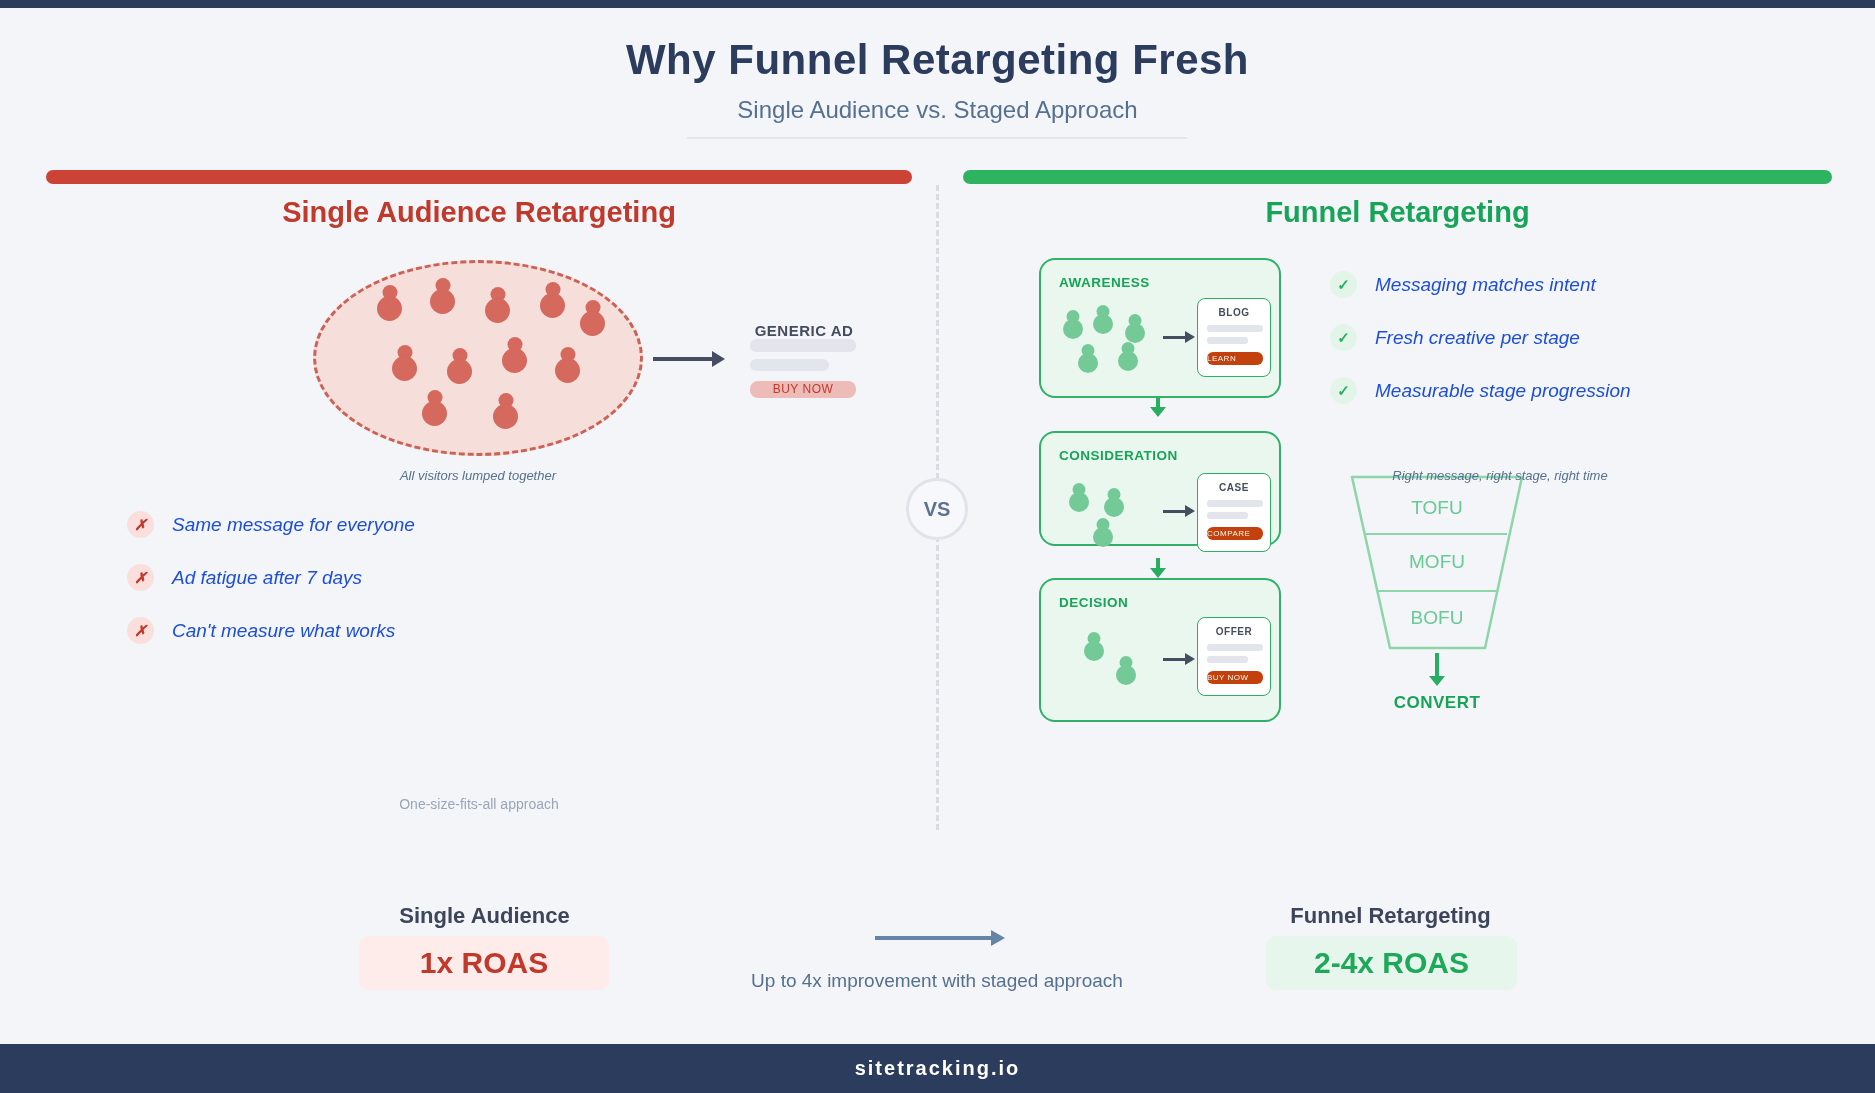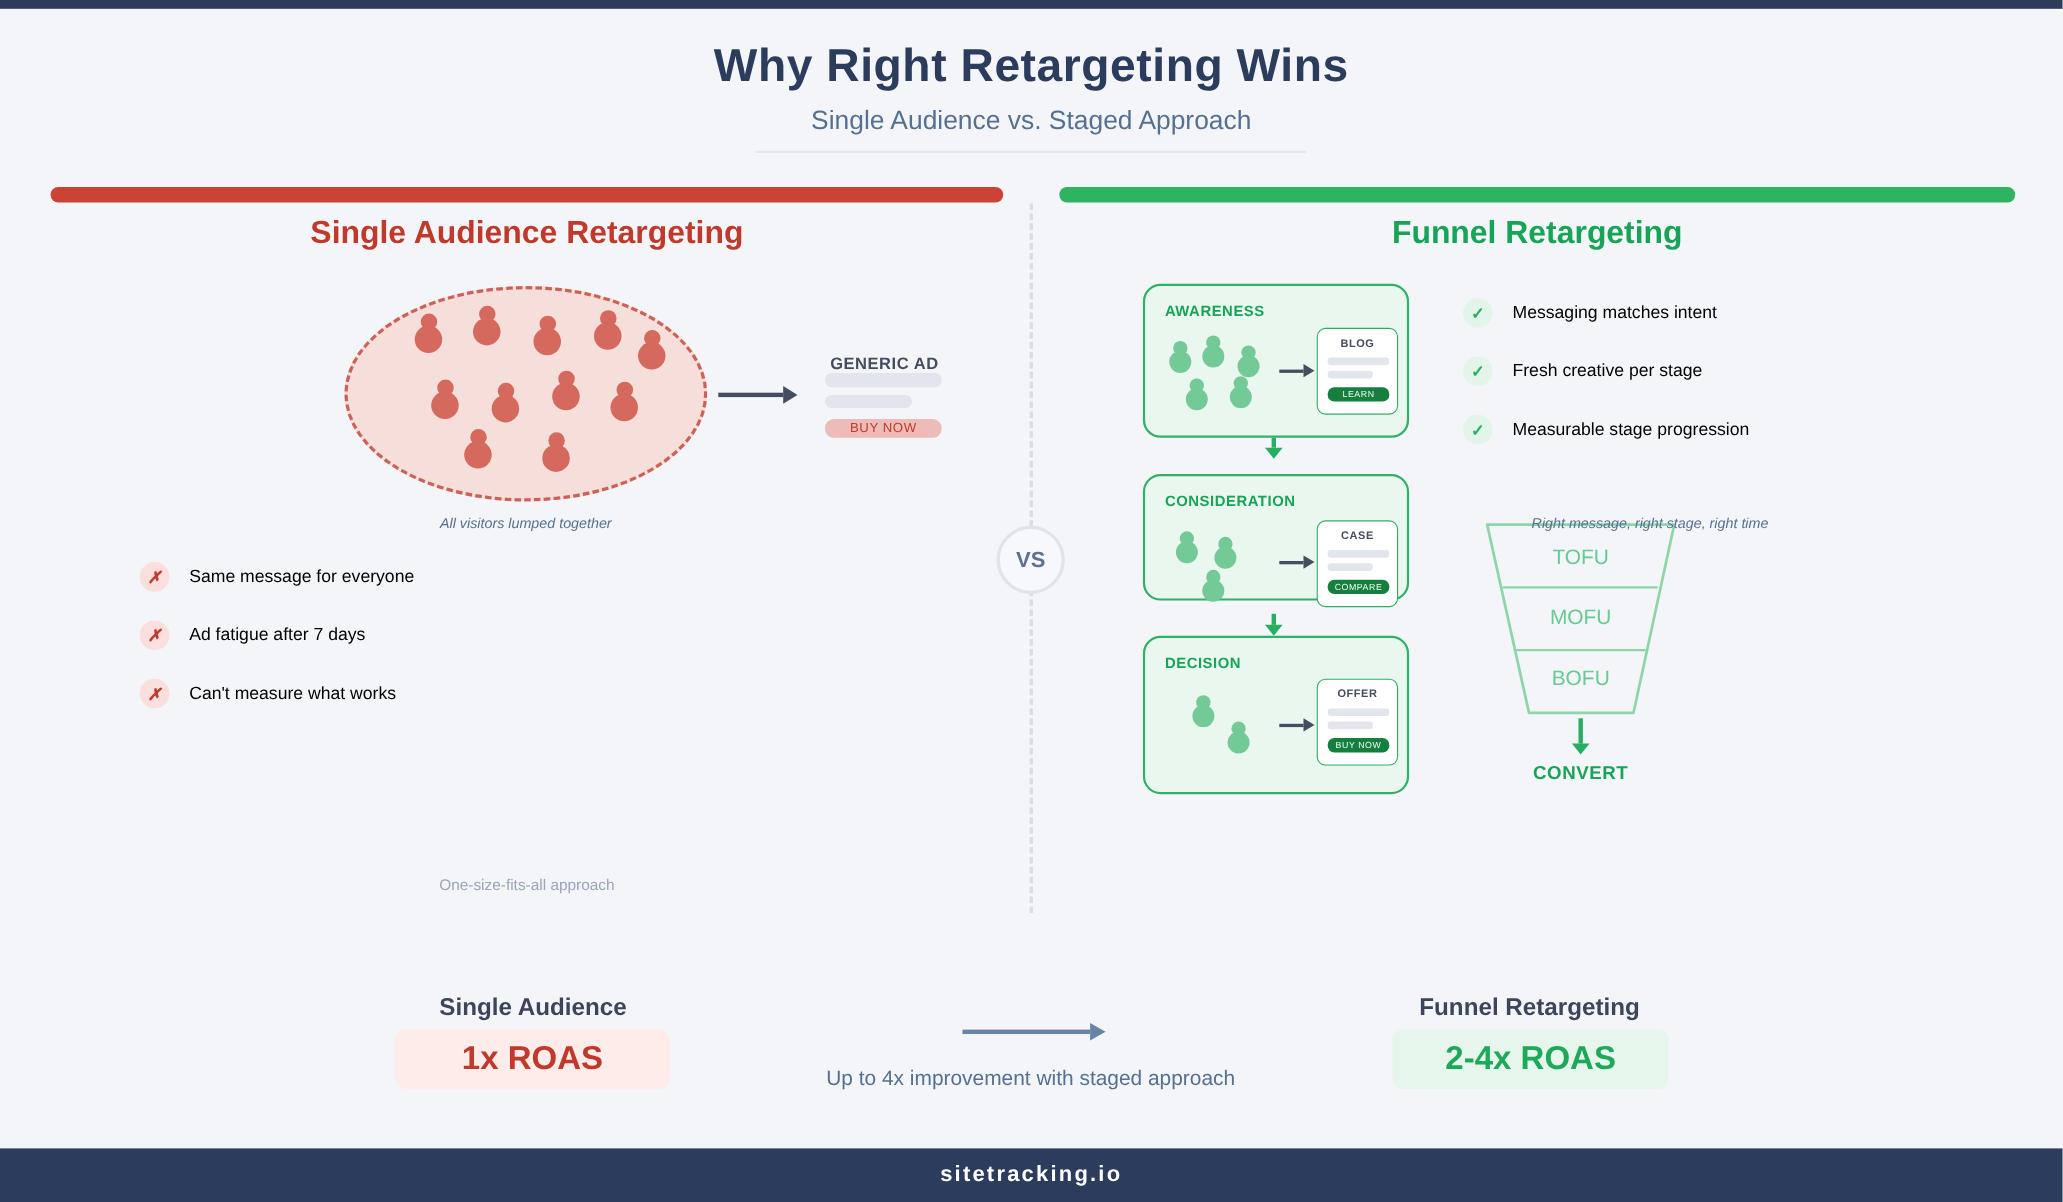--- a/index.html
+++ b/index.html
@@ -58,36 +58,36 @@
   .ad-skel1 { width:106px; height:13px; margin-bottom:7px; }
   .ad-skel2 { width:79px; height:12px; margin-bottom:10px; }
   .ad-pill { width:106px; height:17px; border-radius:8px; background:#eebcb8; color:#c0392b; font-size:12px; text-align:center; line-height:17px; letter-spacing:0.5px; }
 
   
   .fact-list { display:flex; flex-direction:column; gap:26px; }
   .fact-row { display:flex; align-items:center; gap:18px; height:27px; }
   .fact-icon { width:27px; height:27px; border-radius:50%; display:flex; align-items:center; justify-content:center; font-size:15px; font-weight:bold; flex:0 0 27px; }
   .fact-icon.cross { background:#fbdfdd; color:#c0392b; font-style:italic; }
   .fact-icon.check { background:#e3f5e9; color:#27ae60; }
-  .fact-text { font-size:16px; color:#000000; white-space:nowrap; }
+  .fact-text { font-size:19px; color:#1d4ed8; white-space:nowrap;font-style:italic; }
 
   .footnote { left:46px; top:796px; width:866px; text-align:center; font-size:14px; color:#9aa5b8; }
 
   
   .divider-v { left:936px; top:185px; height:645px; width:0; border-left:3px dashed #d8dce3; }
   .vs-circle { left:906px; top:478px; width:62px; height:62px; border-radius:50%; background:#f6f8fb; border:3px solid #e0e4ea; display:flex; align-items:center; justify-content:center; font-size:20px; font-weight:bold; color:#5b7290; }
 
   
   .stage-box { left:1039px; width:242px; background:#e9f7ee; border:2px solid #31b068; border-radius:16px; }
   .stage-label { position:absolute; left:18px; top:15px; font-size:13.5px; font-weight:bold; color:#17a457; letter-spacing:0.5px; }
   .mini-card { position:absolute; right:8px; top:38px; width:74px; height:79px; background:#ffffff; border:1.5px solid #2eae65; border-radius:8px; padding:8px 9px 0 9px; }
   .mini-title { font-size:10px; font-weight:bold; color:#454c5e; text-align:center; letter-spacing:0.5px; }
   .mini-skel1 { width:56px; height:7px; border-radius:3px; margin-top:7px; }
   .mini-skel2 { width:41px; height:7px; border-radius:3px; margin-top:5px; }
-  .mini-pill { width:56px; height:13px; border-radius:6px; background:#15803d; color:#f0faf4; font-size:8px; text-align:center; line-height:13px; letter-spacing:0.5px; margin-top:8px; }
+  .mini-pill { width:56px; height:13px; border-radius:6px; background:#c2410c; color:#f0faf4; font-size:8px; text-align:left; line-height:13px; letter-spacing:0.5px; margin-top:8px; }
 
   
   .funnel-caption { left:1330px; top:468px; width:340px; white-space:nowrap; z-index:5;text-align:center; }
   .funnel-label { left:1337px; width:200px; text-align:center; font-size:19px; color:#68ca95; }
   .convert-label { left:1337px; top:693px; width:200px; text-align:center; font-size:17px; font-weight:bold; color:#17a457; letter-spacing:0.5px; }
 
   
   .result-label { top:903px; text-align:center; font-size:22px; font-weight:bold; color:#3d455a; }
   .result-box { top:936px; height:54px; border-radius:10px; display:flex; align-items:center; justify-content:center; font-size:30px; font-weight:bold; }
   .result-box.pink { left:359px; width:250px; background:#fdecea; color:#c0392b; }
@@ -95,21 +95,21 @@
   .compare-note { left:737px; top:970px; width:400px; text-align:center; font-size:19px; color:#56708f; }
 
   .footerbar { left:0; top:1044px; width:1875px; height:49px; background:#2b3c5c; color:#ffffff; text-align:center; line-height:49px; font-size:20px; font-weight:bold; letter-spacing:2px; }
 </style>
 </head>
 <body>
 
 <div class="canvas">
 
   <div class="abs topbar"></div>
-  <div class="abs title">Why Right Retargeting Wins</div>
+  <div class="abs title">Why Funnel Retargeting Fresh</div>
   <div class="abs subtitle">Single Audience vs. Staged Approach</div>
   <div class="abs subdivider"></div>
 
   <div class="abs bar red"></div>
   <div class="abs sec-heading red">Single Audience Retargeting</div>
 
   <div class="abs audience">
     <div class="person red-p" style="left:61px;top:22px">
         <i class="head"></i>
         <i class="body"></i>

